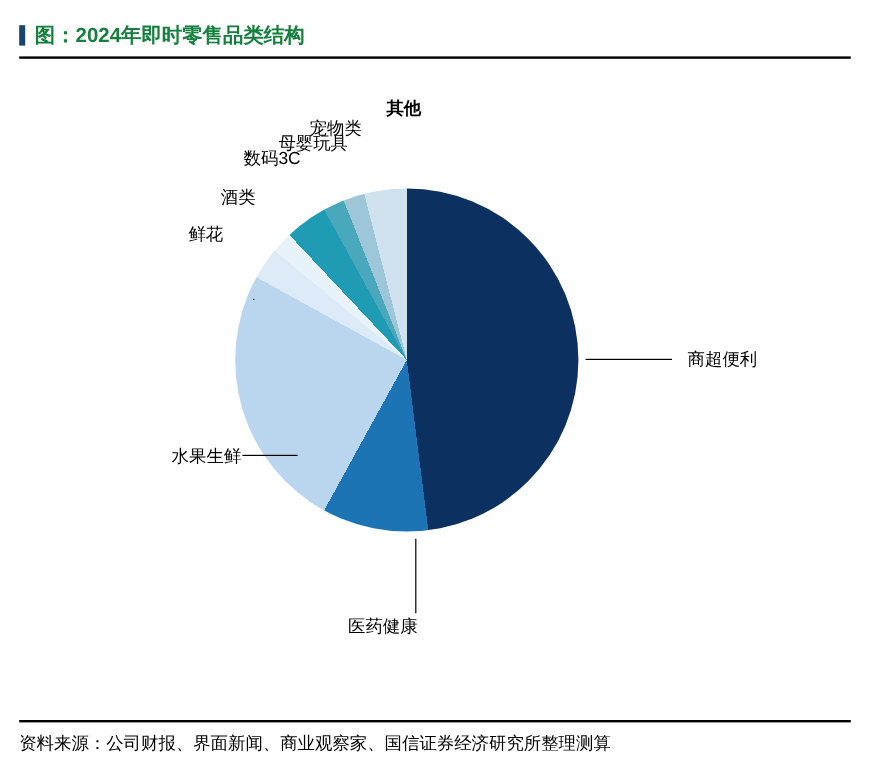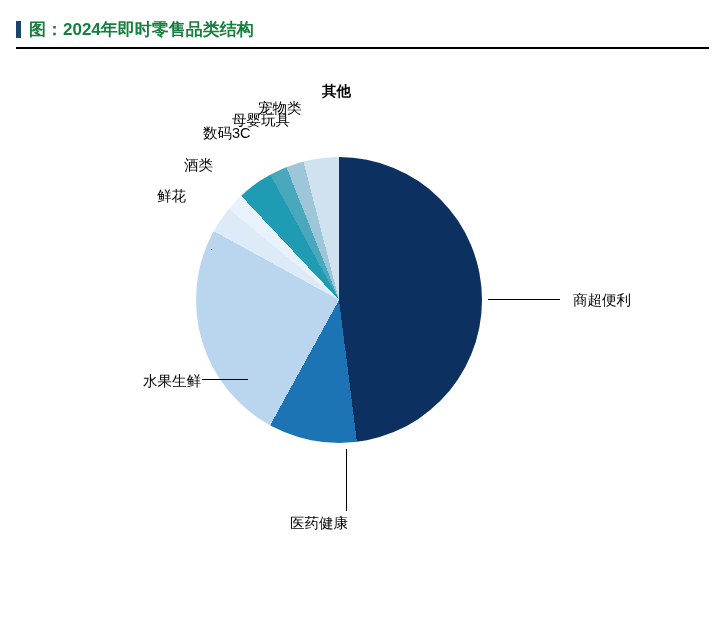--- a/index.html
+++ b/index.html
@@ -130,15 +130,19 @@
     <div class="lbl" style="left:99px; top:324px;margin-left:28px;">水果生鲜</div>
     <div class="lbl" style="left:141px; top:139px;text-align:center;">鲜花</div>
     <div class="lbl" style="left:168px; top:108px;">酒类</div>
     <div class="lbl" style="left:187px; top:76px;">数码3C</div>
     <div class="lbl" style="left:216px; top:52px;margin-top:11px;">母婴玩具</div>
     <div class="lbl" style="left:242px; top:51px;">宠物类</div>
     <div class="lbl" style="left:306px; top:34px;font-weight:bold;">其他</div>
 
   </div>
 
+  <div class="footer">
+    <div class="rule-bottom"></div>
+    <div class="src-text">资料来源：公司财报、界面新闻、商业观察家、国信证券经济研究所整理测算</div>
+  </div>
 
   <div class="page-num">7</div>
 </div>
 
 </body></html>

